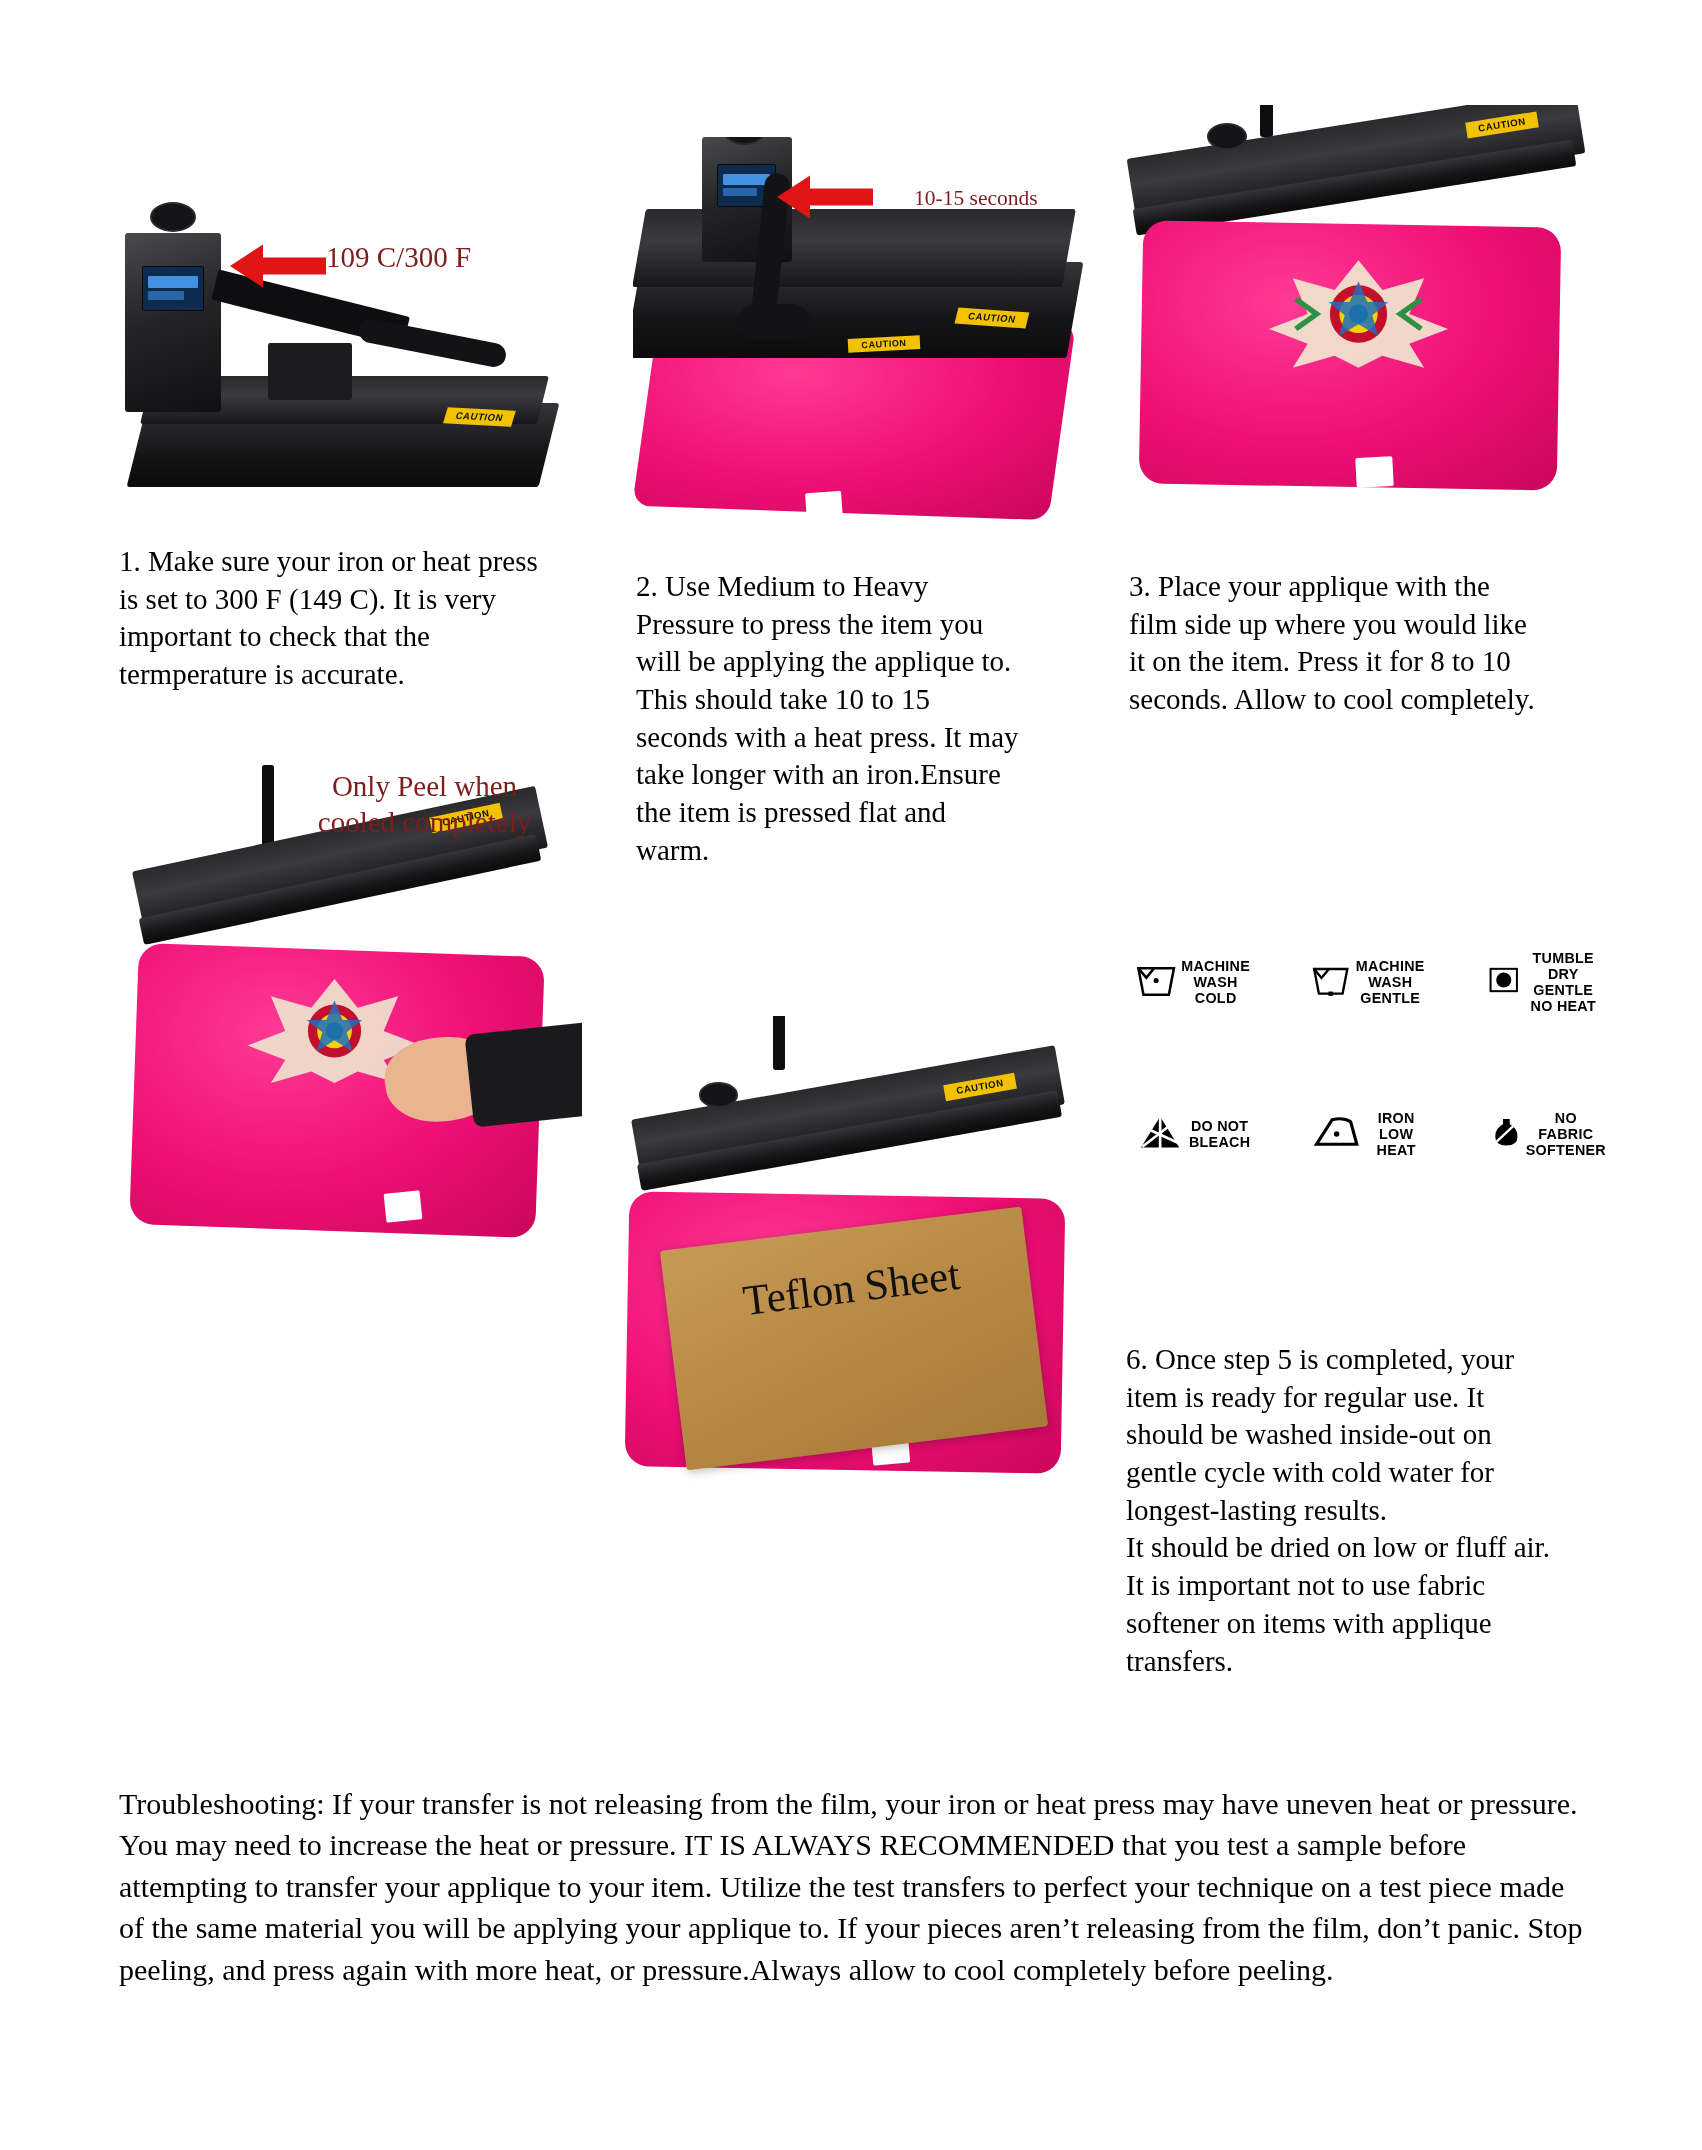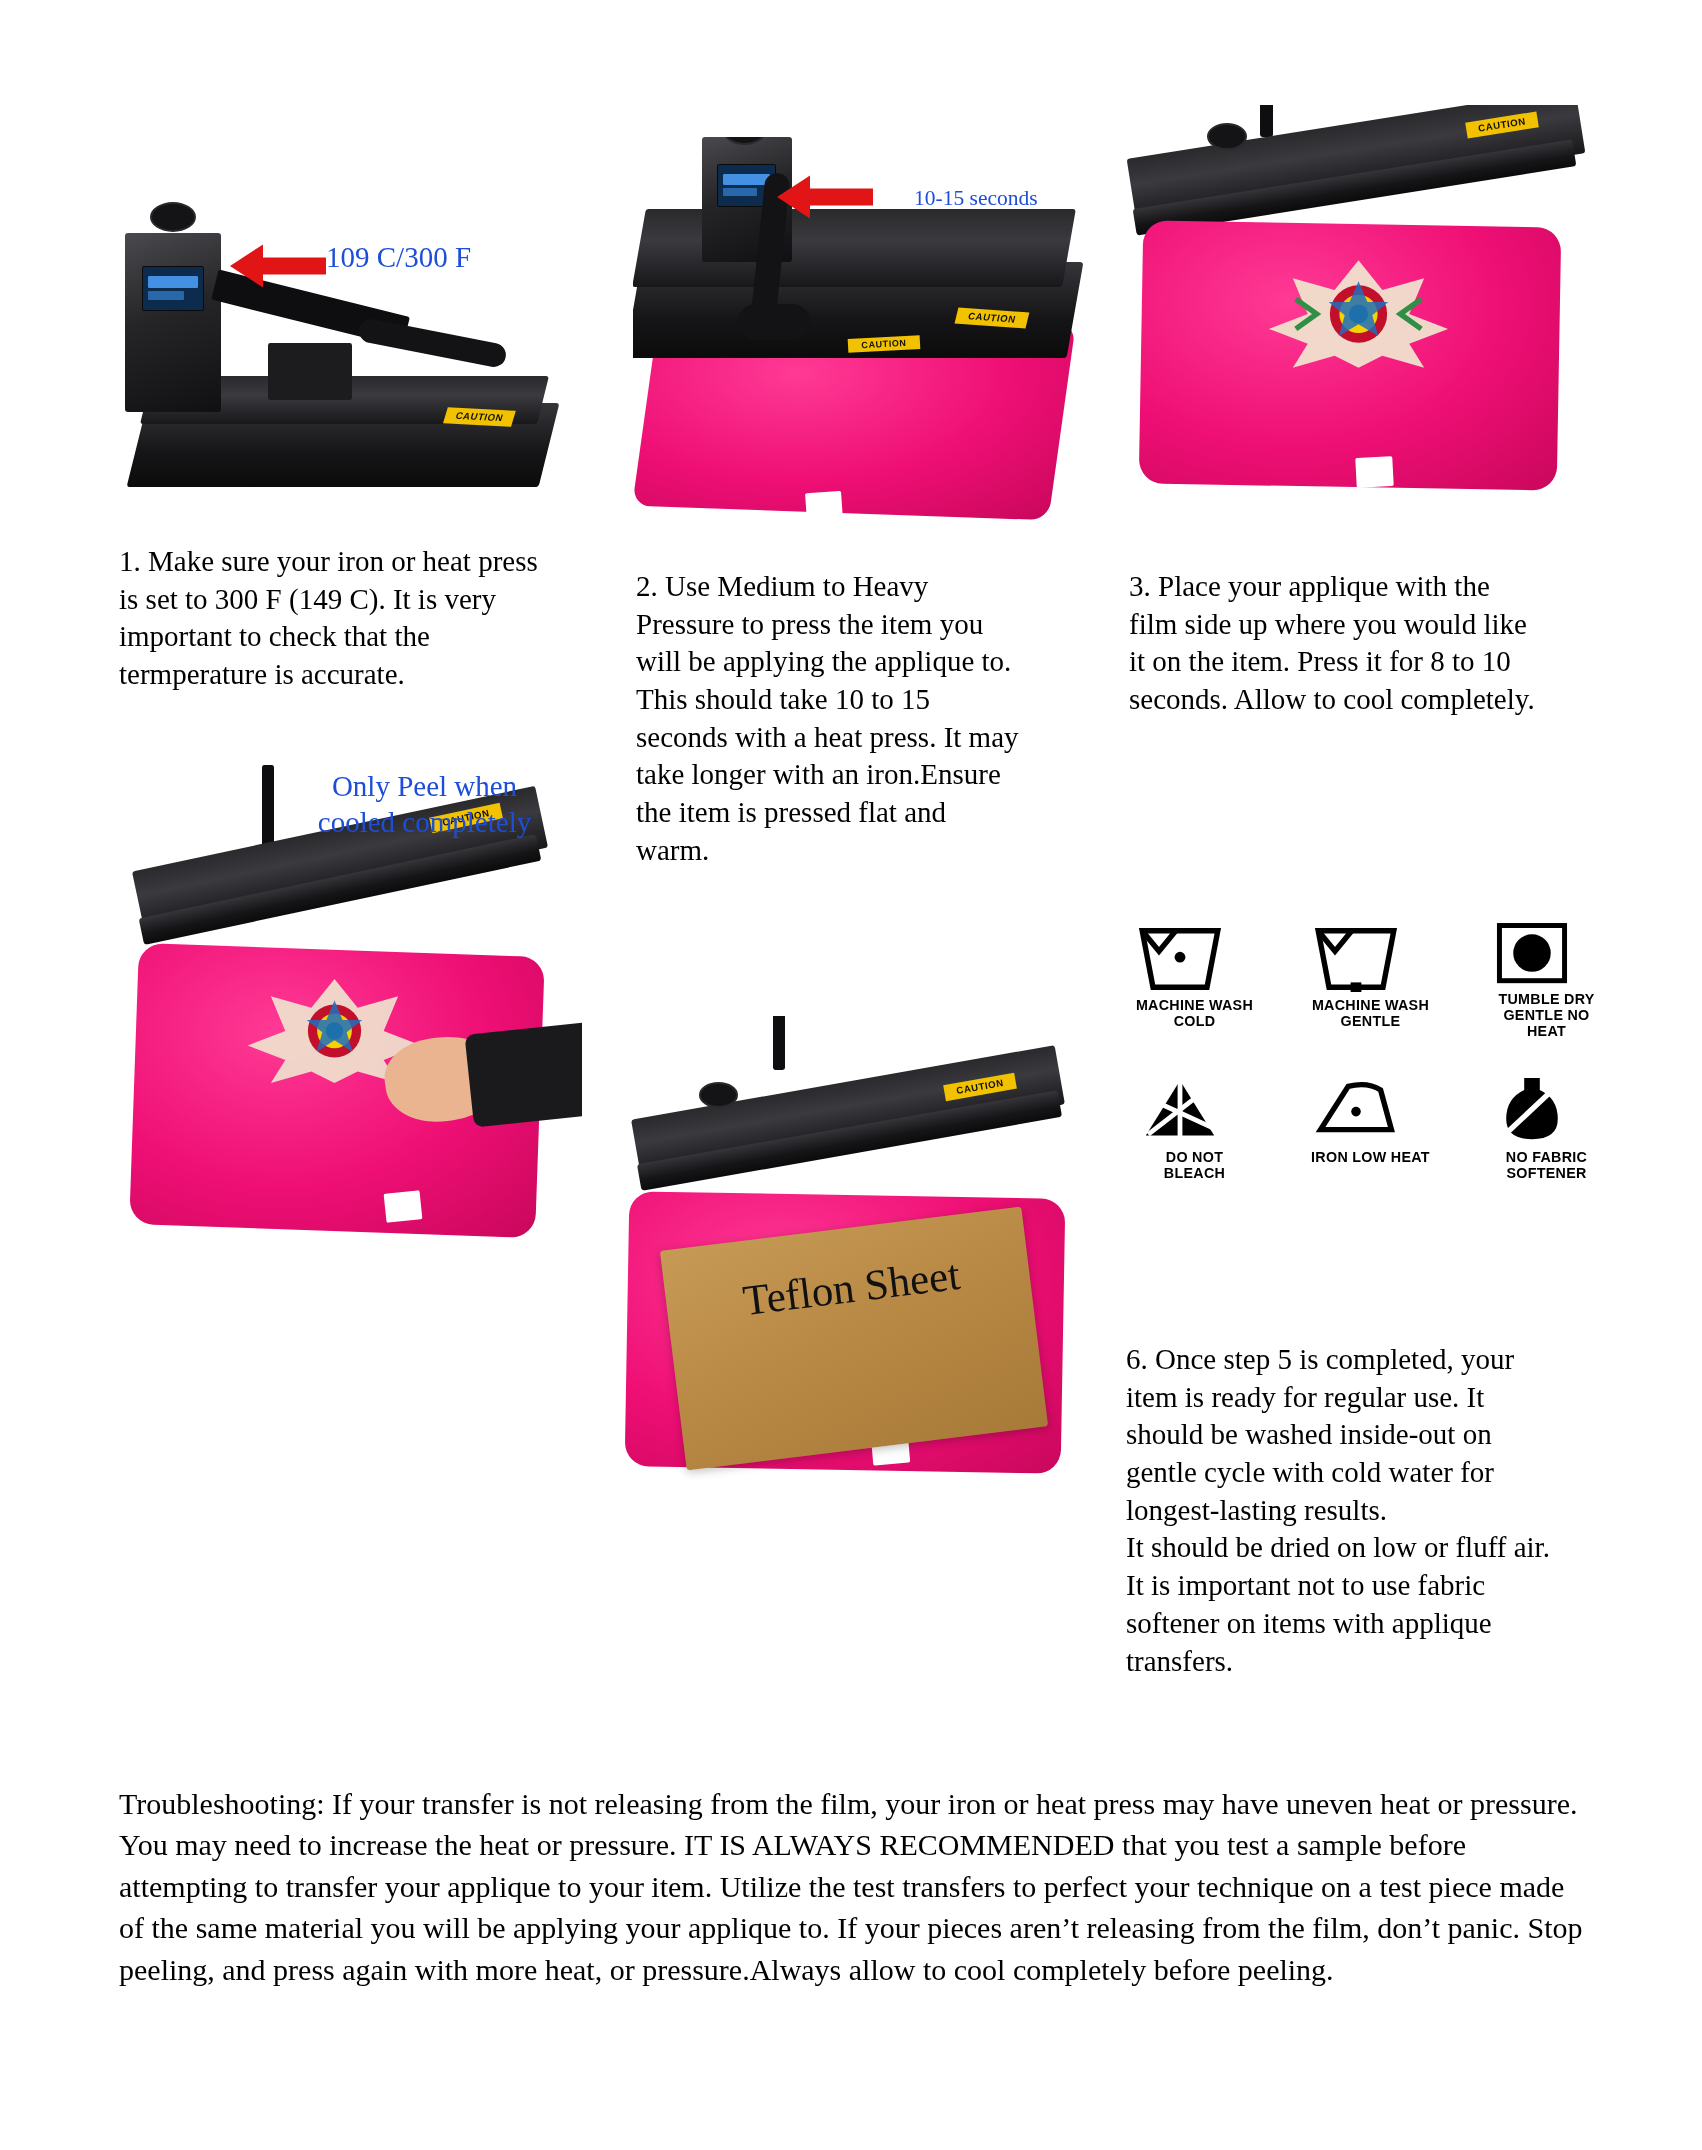--- a/index.html
+++ b/index.html
@@ -28,21 +28,21 @@
     font-size: 29px;
     line-height: 1.30;
     color: #000;
     white-space: pre-wrap;
   }
   .annot {
     position: absolute;
     font-family: "Liberation Serif", serif;
     font-size: 29px;
     line-height: 1.25;
-    color: #1d4ed8;
+    color: #7f1d1d;
     white-space: pre-wrap;
   }
   .annot.small {
     font-size: 21.5px;
   }
 
   
   .photo {
     position: absolute;
     overflow: hidden;
@@ -172,21 +172,22 @@
     display: grid;
     grid-template-columns: repeat(3, 119px);
     grid-template-rows: repeat(2, 119px);
     column-gap: 57px;
     row-gap: 33px;
   }
   .care-cell {
     position: relative;
     width: 119px;
     display: flex;
-    flex-direction: column;
+    flex-direction: row;
+    align-items: center;
   }
   .care-cell svg {
     display: block;
   }
   .care-label {
     margin-top: 4.8px;
     font-family: "Liberation Sans", sans-serif;
     font-size: 14.3px;
     font-weight: bold;
     line-height: 1.12;

